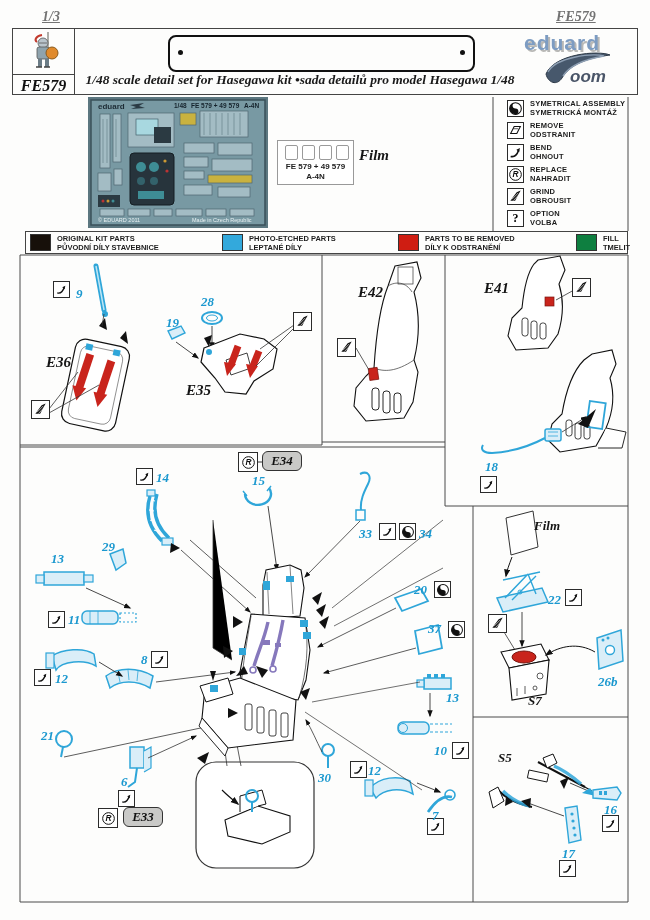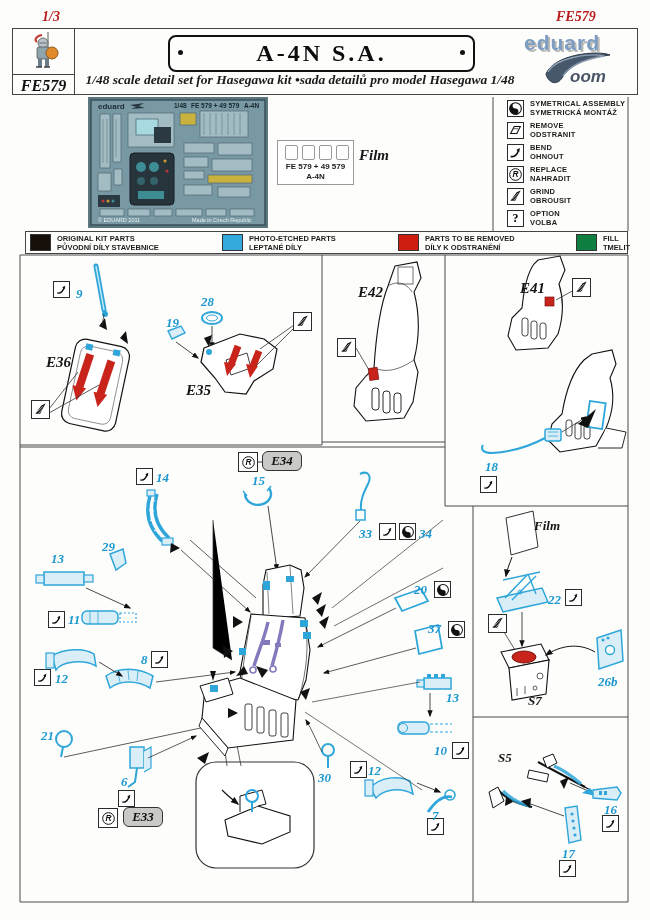--- a/index.html
+++ b/index.html
@@ -10,21 +10,21 @@
   .klbl{position:absolute;color:#151515;font:italic bold 15px "Liberation Serif",serif;white-space:nowrap;}
   .klbl.sm{font-size:13px;}
   .sym{position:absolute;width:17px;height:17px;border:1.6px solid #2b2b2b;background:#fff;
        display:flex;align-items:center;justify-content:center;box-sizing:border-box;}
   .gsym{width:19px;height:19px;}
   .graybox{position:absolute;width:40px;height:20px;background:#c9c9c7;border:1.4px solid #333;
        border-radius:6px;display:flex;align-items:center;justify-content:center;
        font:italic bold 13px "Liberation Serif",serif;color:#111;box-sizing:border-box;}
   .rcirc{position:absolute;width:20px;height:20px;border:1.4px solid #2b2b2b;background:#fff;
        display:flex;align-items:center;justify-content:center;box-sizing:border-box;}
-  .hdr-num{position:absolute;font:italic bold 14px "Liberation Serif",serif;color:#b91c1c;}
+  .hdr-num{position:absolute;font:italic bold 14px "Liberation Serif",serif;color:#737373;text-decoration:underline;}
   .leg-row{position:absolute;left:530px;width:105px;color:#1c1c1c;
        font:bold 7.5px "Liberation Sans",sans-serif;line-height:8.5px;letter-spacing:.2px;}
   .cleg{position:absolute;color:#1c1c1c;font:bold 7.5px "Liberation Sans",sans-serif;line-height:8.5px;}
   .csq{position:absolute;width:21px;height:17px;border:1px solid #333;box-sizing:border-box;}
   .title-plate{position:absolute;left:168px;top:35px;width:303px;height:33px;border:2.2px solid #111;
        border-radius:8px;display:flex;align-items:center;justify-content:center;}
   .title-plate .dot{position:absolute;width:5px;height:5px;border-radius:50%;background:#111;top:13px;}
   .title-txt{font:bold 24px "Liberation Serif",serif;letter-spacing:3px;color:#0d0d0d;}
   .subtitle{position:absolute;left:85px;top:72px;width:430px;text-align:center;
        font:italic bold 13.5px "Liberation Serif",serif;color:#1a1a1a;}
@@ -62,21 +62,20 @@
       <rect x="16" y="28" width="4" height="8" fill="#6b7c86"></rect>
       <rect x="23" y="28" width="4" height="8" fill="#6b7c86"></rect>
       <path d="M14,36 h6 M22,36 h6" stroke="#444" stroke-width="1.4"></path>
     </svg>
     <div class="knight-code">FE579</div>
   </div>
 
   <div class="title-plate">
     <span class="dot" style="left:8px;"></span>
     <span class="dot" style="right:8px;"></span>
-    <span class="title-txt">A-4N S.A.</span>
   </div>
   <div class="subtitle">1/48 scale detail set for Hasegawa kit •sada detailů pro model Hasegawa 1/48</div>
 
   <div class="abs" style="left:524px;top:31px;">
     <span class="eduard-txt">eduard</span>
   </div>
   <svg class="abs" style="left:540px;top:48px;" width="85" height="46" viewBox="0 0 85 46">
     <path d="M6,26 C14,6 58,2 70,7 C48,10 30,16 22,30 C17,38 8,35 6,26 Z" fill="#47586c" stroke="#2e3a48" stroke-width="1"></path>
     <path d="M8,24 C16,9 52,5 64,8 C46,11 30,17 23,28" fill="none" stroke="#8fa0b4" stroke-width="1.4"></path>
     <text x="30" y="34" font-size="17" font-style="italic" font-weight="bold" fill="#4a5568">oom</text>
@@ -630,21 +629,21 @@
   <div class="graybox" style="left:123px;top:807px;">
       <span>E33</span>
     </div>
 
   <div class="lbl" style="left:76px;top:286px;">9</div>
   <div class="lbl" style="left:201px;top:294px;">28</div>
   <div class="lbl" style="left:166px;top:315px;">19</div>
   <div class="klbl" style="left:46px;top:354px;">E36</div>
   <div class="klbl" style="left:186px;top:382px;">E35</div>
   <div class="klbl" style="left:358px;top:284px;text-align:center;">E42</div>
-  <div class="klbl" style="left:484px;top:280px;margin-left:36px;">E41</div>
+  <div class="klbl" style="left:484px;top:280px;">E41</div>
   <div class="lbl" style="left:485px;top:459px;font-style:italic;">18</div>
   <div class="lbl" style="left:156px;top:470px;">14</div>
   <div class="lbl" style="left:252px;top:473px;">15</div>
   <div class="lbl" style="left:102px;top:539px;">29</div>
   <div class="lbl" style="left:51px;top:551px;">13</div>
   <div class="lbl" style="left:68px;top:612px;">11</div>
   <div class="lbl" style="left:141px;top:652px;">8</div>
   <div class="lbl" style="left:55px;top:671px;">12</div>
   <div class="lbl" style="left:41px;top:728px;">21</div>
   <div class="lbl" style="left:121px;top:774px;">6</div>

